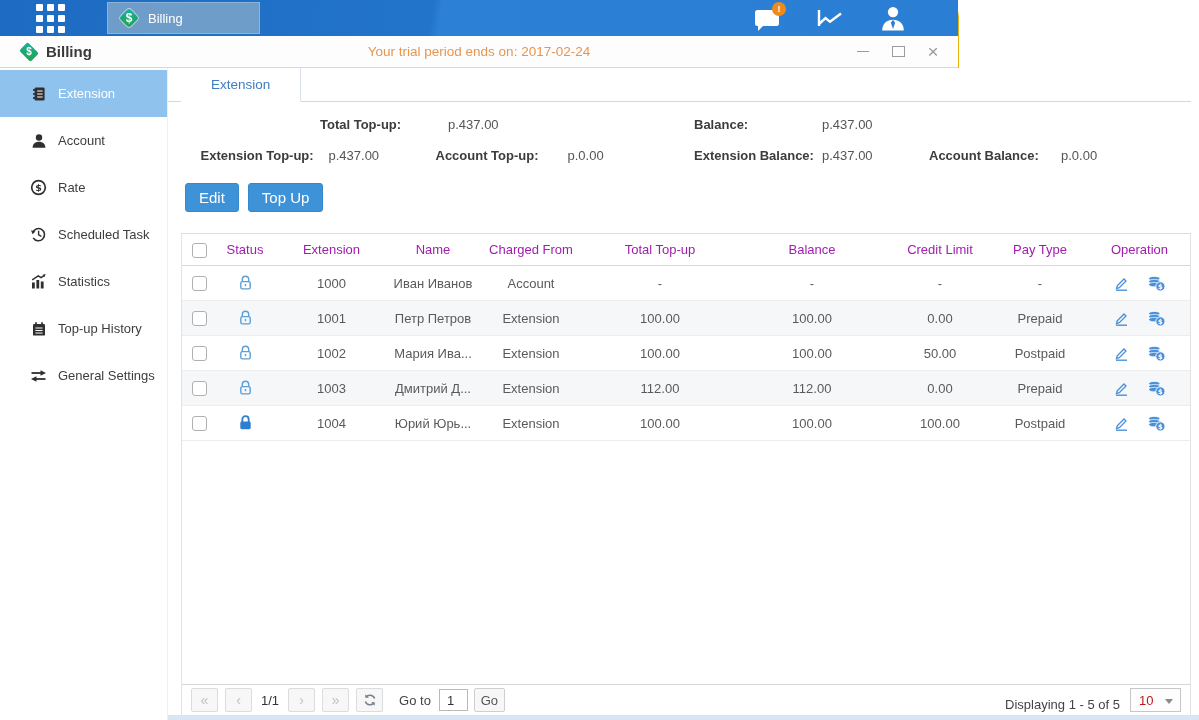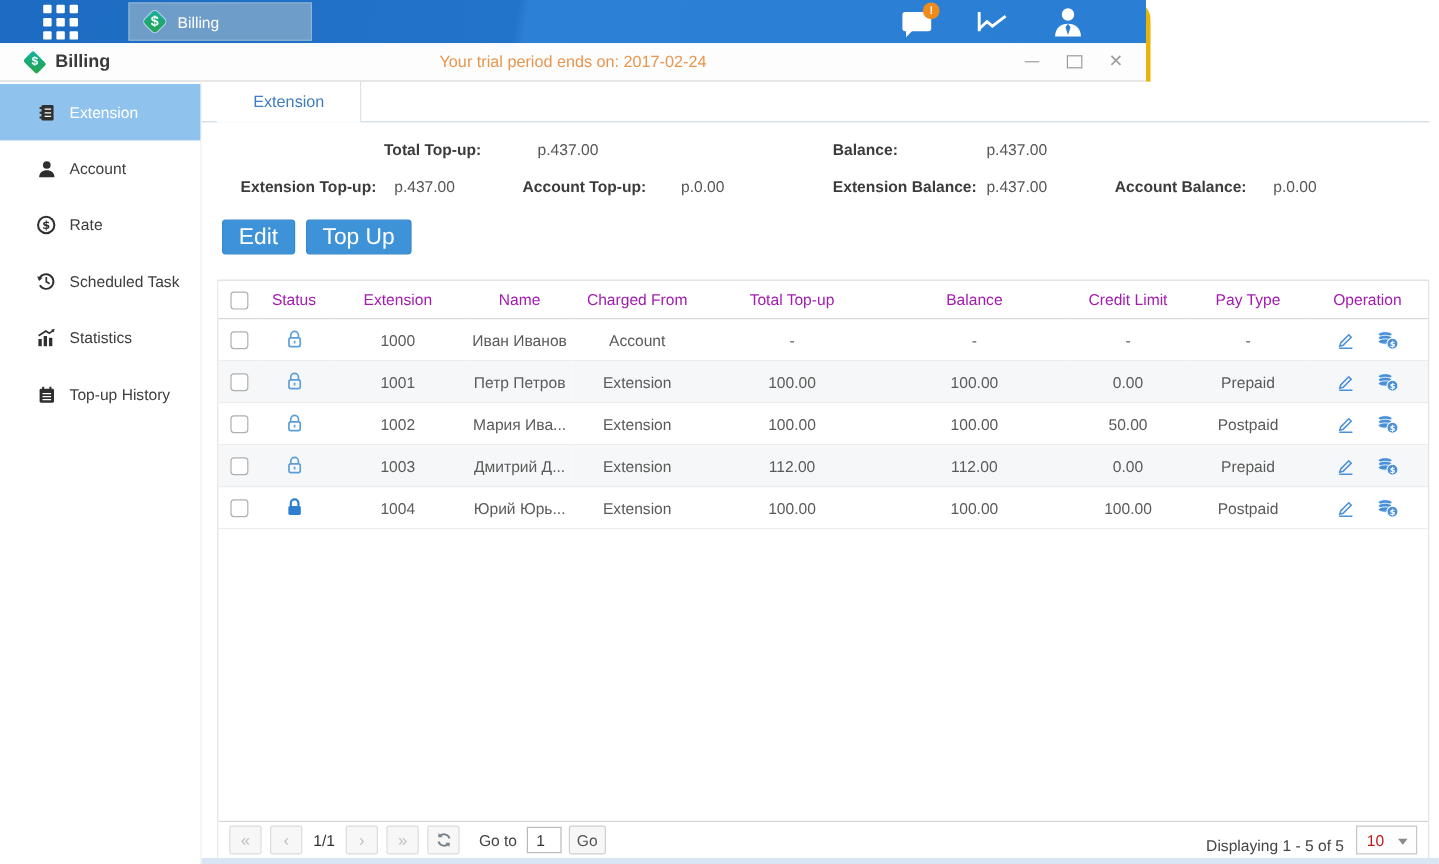--- a/index.html
+++ b/index.html
@@ -1,21 +1,21 @@
 <!DOCTYPE html>
 <html><head>
 <meta charset="utf-8">
 <style>
   * { margin:0; padding:0; box-sizing:border-box; }
   html,body { width:1199px; height:720px; }
   body {
     font-family:"Liberation Sans","DejaVu Sans",sans-serif;
     background:#fff; overflow:hidden; color:#555;
   }
-  .window { width:959px; height:720px; display:flex; flex-direction:column; border-right:4px solid #eab308;border-radius:17px; }
+  .window { width:959px; height:720px; display:flex; flex-direction:column; border-right:1px solid #eab308;border-radius:17px; }
 
   
   .topbar {
     height:36px; flex:0 0 36px; display:flex; align-items:center;
     background:linear-gradient(100deg,#1d6bc2 0%,#2274ca 45%,#2c80d6 46%,#2a7ed3 100%);
     position:relative;
   }
   .grid-icon { margin-left:36px; display:grid; grid-template-columns:repeat(3,7px); grid-template-rows:repeat(3,7px); gap:4px; cursor:pointer; }
   .grid-icon span { background:#fff; border-radius:1px; }
   .nav-tab {
@@ -72,21 +72,21 @@
   .summary { display:flex; padding-top:15px; font-size:13px; }
   .sum-col { display:flex; flex-direction:column; gap:9px; }
   .sum-col.left { width:509px; flex:0 0 509px;align-items:center; }
   .sum-row { display:flex; align-items:baseline; height:22px; padding-left:4px; }
   .stat-label { font-weight:bold; color:#3c3c3c; width:128px; flex:0 0 128px; }
   .stat-label.w2 { width:132px; flex:0 0 132px; }
   .stat-value { color:#555; width:107px; flex:0 0 107px; }
 
   
   .actions { margin-top:13px; display:flex; gap:9px; padding-left:4px; }
-  .btn-blue { background:#3e93d8; border:1px solid #3688cc; color:#fff; font-size:19px;
+  .btn-blue { background:#3e93d8; border:1px solid #3688cc; color:#fff; font-size:15px;
     height:29px; padding:0 13px; border-radius:3px; cursor:pointer; font-family:inherit; }
 
   
   .grid { margin-top:21px; flex:1; display:flex; flex-direction:column; min-height:0;
     border-left:1px solid #e3e3e3; border-right:1px solid #e3e3e3; }
   table { width:100%; border-collapse:collapse; table-layout:fixed; font-size:13px; }
   thead th { height:32px; font-weight:normal; color:#a21caf; text-align:center;
     border-top:1px solid #dcdcdc; border-bottom:1px solid #d8d8d8; background:#fff; }
   tbody td { height:35px; text-align:center; color:#5a5a5a; border-bottom:1px solid #ededed; }
   tbody tr:nth-child(even) { background:#f6f7f8; }
@@ -234,20 +234,31 @@
             <svg width="16" height="16" viewBox="0 0 16 16">
               <rect x="2" y="3" width="12" height="11.6" rx="1.2" fill="#2f2f2f"></rect>
               <line x1="5" y1="1.2" x2="5" y2="4" stroke="#2f2f2f" stroke-width="1.7"></line>
               <line x1="11" y1="1.2" x2="11" y2="4" stroke="#2f2f2f" stroke-width="1.7"></line>
               <line x1="4.4" y1="7" x2="11.6" y2="7" stroke="#fff" stroke-width="1"></line>
               <line x1="4.4" y1="9.5" x2="11.6" y2="9.5" stroke="#fff" stroke-width="1"></line>
               <line x1="4.4" y1="12" x2="11.6" y2="12" stroke="#fff" stroke-width="1"></line>
             </svg>
           </span>
           <span class="side-label">Top-up History</span>
+        </div>
+        <div class="side-item">
+          <span class="side-icon">
+            <svg width="17" height="16" viewBox="0 0 17 16">
+              <line x1="1.5" y1="5" x2="11.5" y2="5" stroke="#2f2f2f" stroke-width="1.8"></line>
+              <path d="M10.5 2.2L16 5l-5.5 2.8z" fill="#2f2f2f"></path>
+              <line x1="5.5" y1="11" x2="15.5" y2="11" stroke="#2f2f2f" stroke-width="1.8"></line>
+              <path d="M6.5 8.2L1 11l5.5 2.8z" fill="#2f2f2f"></path>
+            </svg>
+          </span>
+          <span class="side-label">General Settings</span>
         </div>
       </aside>
 
     <main class="content">
 
       <div class="tabstrip">
         <div class="tab active">
           <span>Extension</span>
         </div>
       </div>

